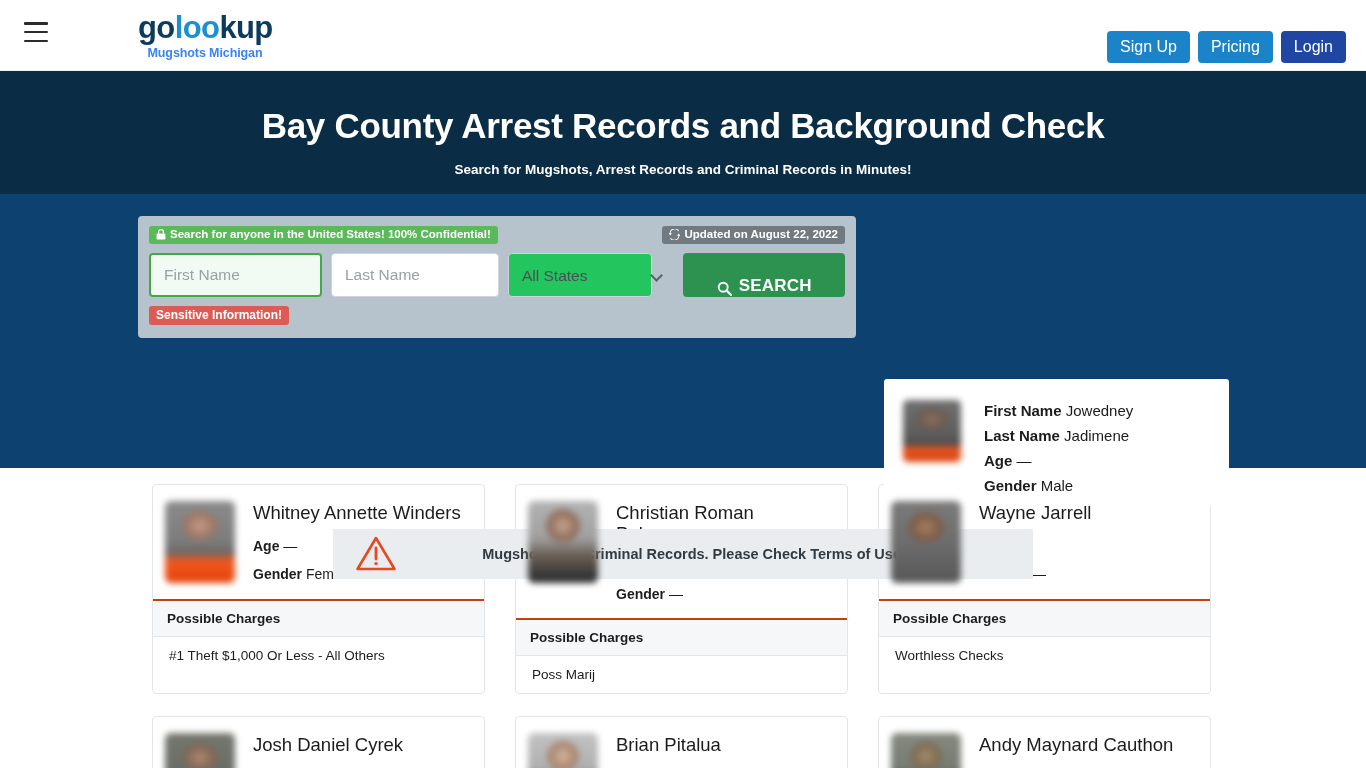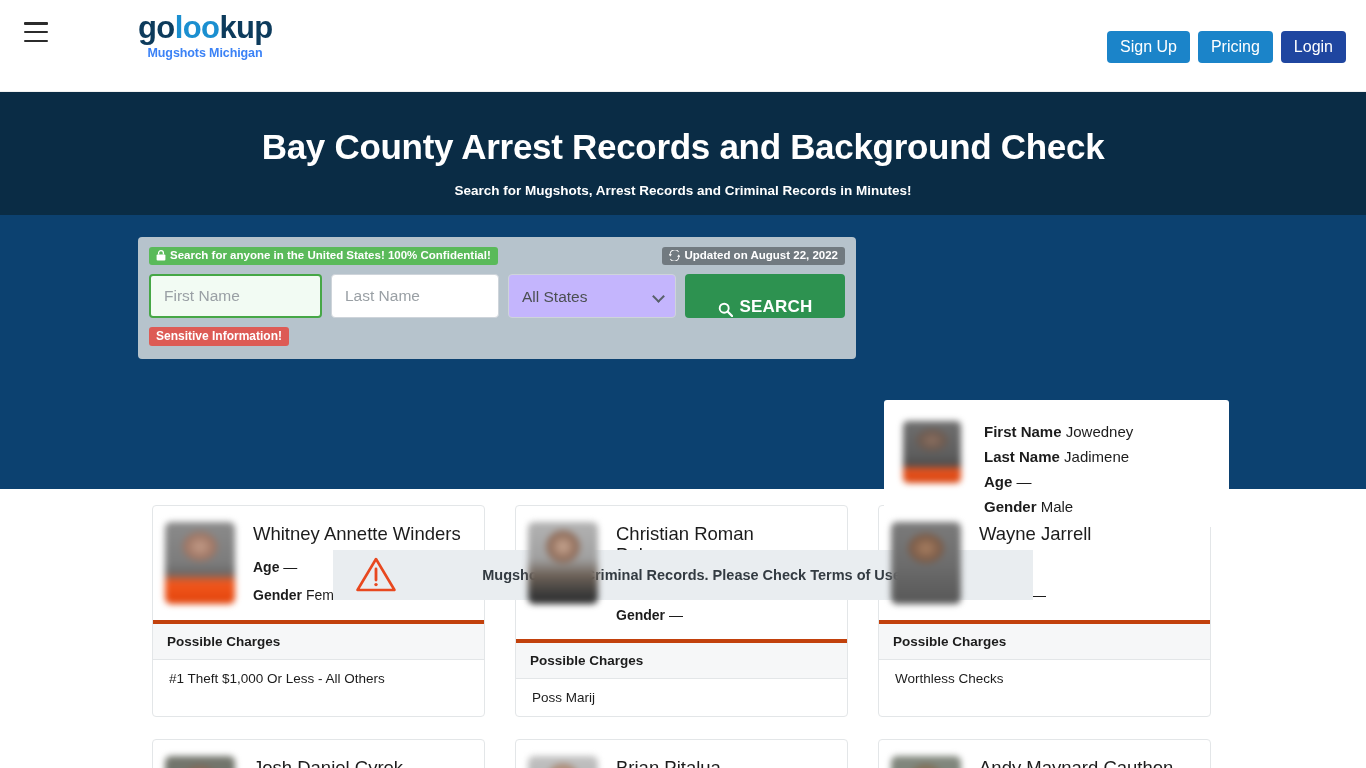--- a/index.html
+++ b/index.html
@@ -8,21 +8,21 @@
     margin: 0; padding: 0;
     width: 1366px; height: 768px;
     overflow: hidden;
     background: #ffffff;
     font-family: "Liberation Sans", sans-serif;
   }
 
   
   .topbar {
     position: relative;
-    height: 92px;
+    height: 71px;
     background: #ffffff;
     border-bottom: 1px solid #f0f0f0;
   }
   .hamburger {
     position: absolute;
     left: 24px; top: 22px;
     width: 24px; height: 20px;
     display: flex; flex-direction: column; justify-content: space-between;
     cursor: pointer;
   }
@@ -139,23 +139,23 @@
     color: #55595c;
     padding: 0 13px;
     font-family: "Liberation Sans", sans-serif;
     outline: none;
   }
   .field::placeholder { color: #9aa0a5; opacity: 1; }
   .field.first { width: 173px; border: 2px solid #46a746; background: #f2fbf3; }
   .field.last  { width: 168px; }
   .select-wrap { position: relative; width: 168px; height: 44px; }
   .field.states {
-    width: 168px; height: 44px;
+    width: 144px; height: 44px;
     appearance: none; -webkit-appearance: none;
-    background: #c4b5fd;
+    background: #22c55e;
     color: #4b4f52;
     padding-right: 21px;
   }
   .select-caret {
     position: absolute; right: 13px; top: 18px;
     pointer-events: none;
     width: 9px; height: 9px;
     border-right: 2px solid #58606a;
     border-bottom: 2px solid #58606a;
     transform: rotate(45deg);
@@ -299,21 +299,21 @@
   }
   .rmeta {
     font-size: 14px;
     color: #1c1c1c;
     margin-bottom: 12px;
   }
   .rmeta:last-child { margin-bottom: 0; }
   .rmeta b { font-weight: 700; }
   .charges-head {
     background: #f6f7f8;
-    border-top: 4px solid #c2410c;
+    border-top: 2px solid #c2410c;
     border-bottom: 1px solid #e3e6e8;
     padding: 10px 14px;
     font-size: 13.5px;
     font-weight: 700;
     color: #1c1c1c;
   }
   .charges-row {
     padding: 11px 16px;
     font-size: 13.5px;
     color: #1c1c1c;

